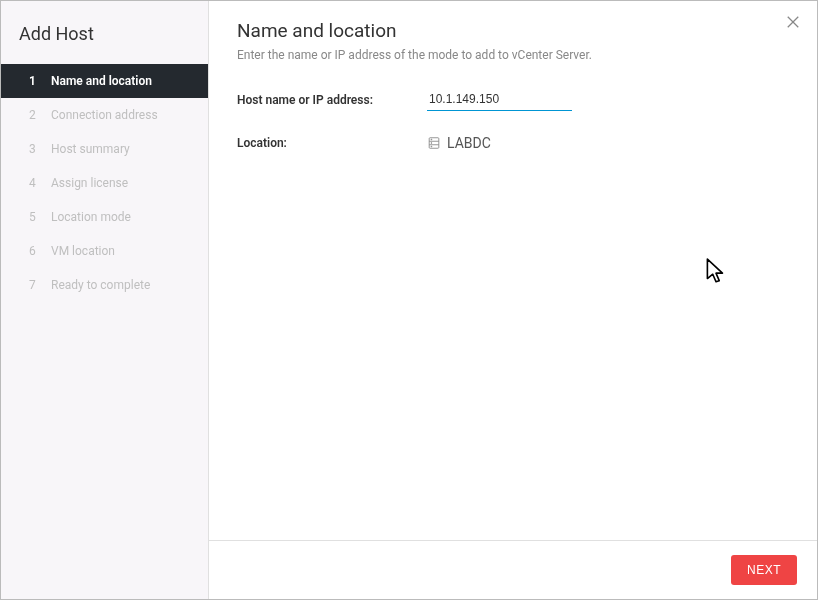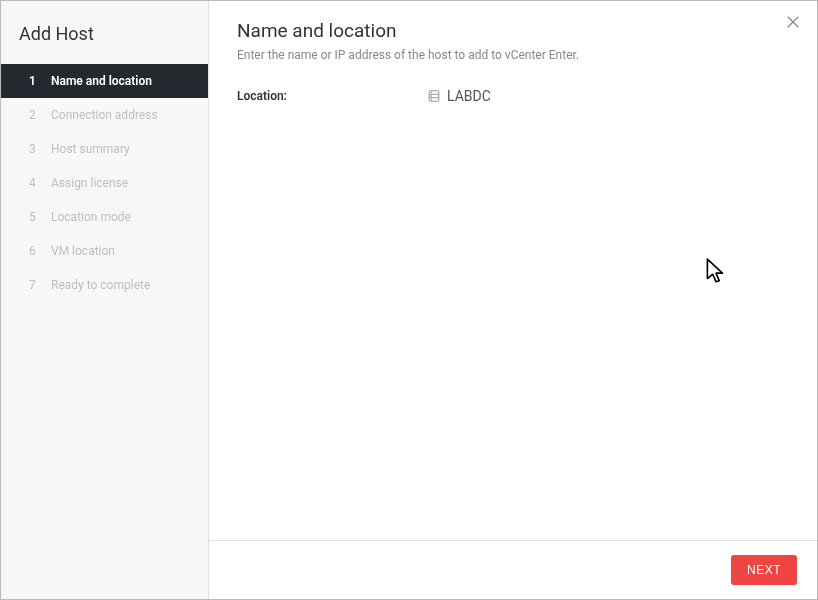--- a/index.html
+++ b/index.html
@@ -224,22 +224,28 @@
       <span>
         <svg viewBox="0 0 16 16" fill="none" stroke="currentColor" stroke-width="1.5">
           <line x1="2" y1="2" x2="14" y2="14"></line>
           <line x1="14" y1="2" x2="2" y2="14"></line>
         </svg>
       </span>
     </div>
 
     <div class="main-content">
       <h2 class="heading">Name and location</h2>
-      <p class="subheading">Enter the name or IP address of the host to add to vCenter Enter.</p>
-
+      <p class="subheading">Enter the name or IP address of the mode to add to vCenter Server.</p>
+
+      <div class="form-row">
+        <div class="form-label">Host name or IP address:</div>
+        <div class="form-value">
+          <input type="text" class="text-input" value="10.1.149.150" style="">
+        </div>
+      </div>
 
       <div class="form-row">
         <div class="form-label normal">Location:</div>
         <div class="form-value">
           <div class="location-value">
             <span class="location-icon">
               <svg viewBox="0 0 16 16" fill="none" stroke="currentColor" stroke-width="1">
                 <rect x="2.5" y="2" width="11" height="12" rx="1"></rect>
                 <line x1="2.5" y1="6" x2="13.5" y2="6"></line>
                 <line x1="2.5" y1="10" x2="13.5" y2="10"></line>

